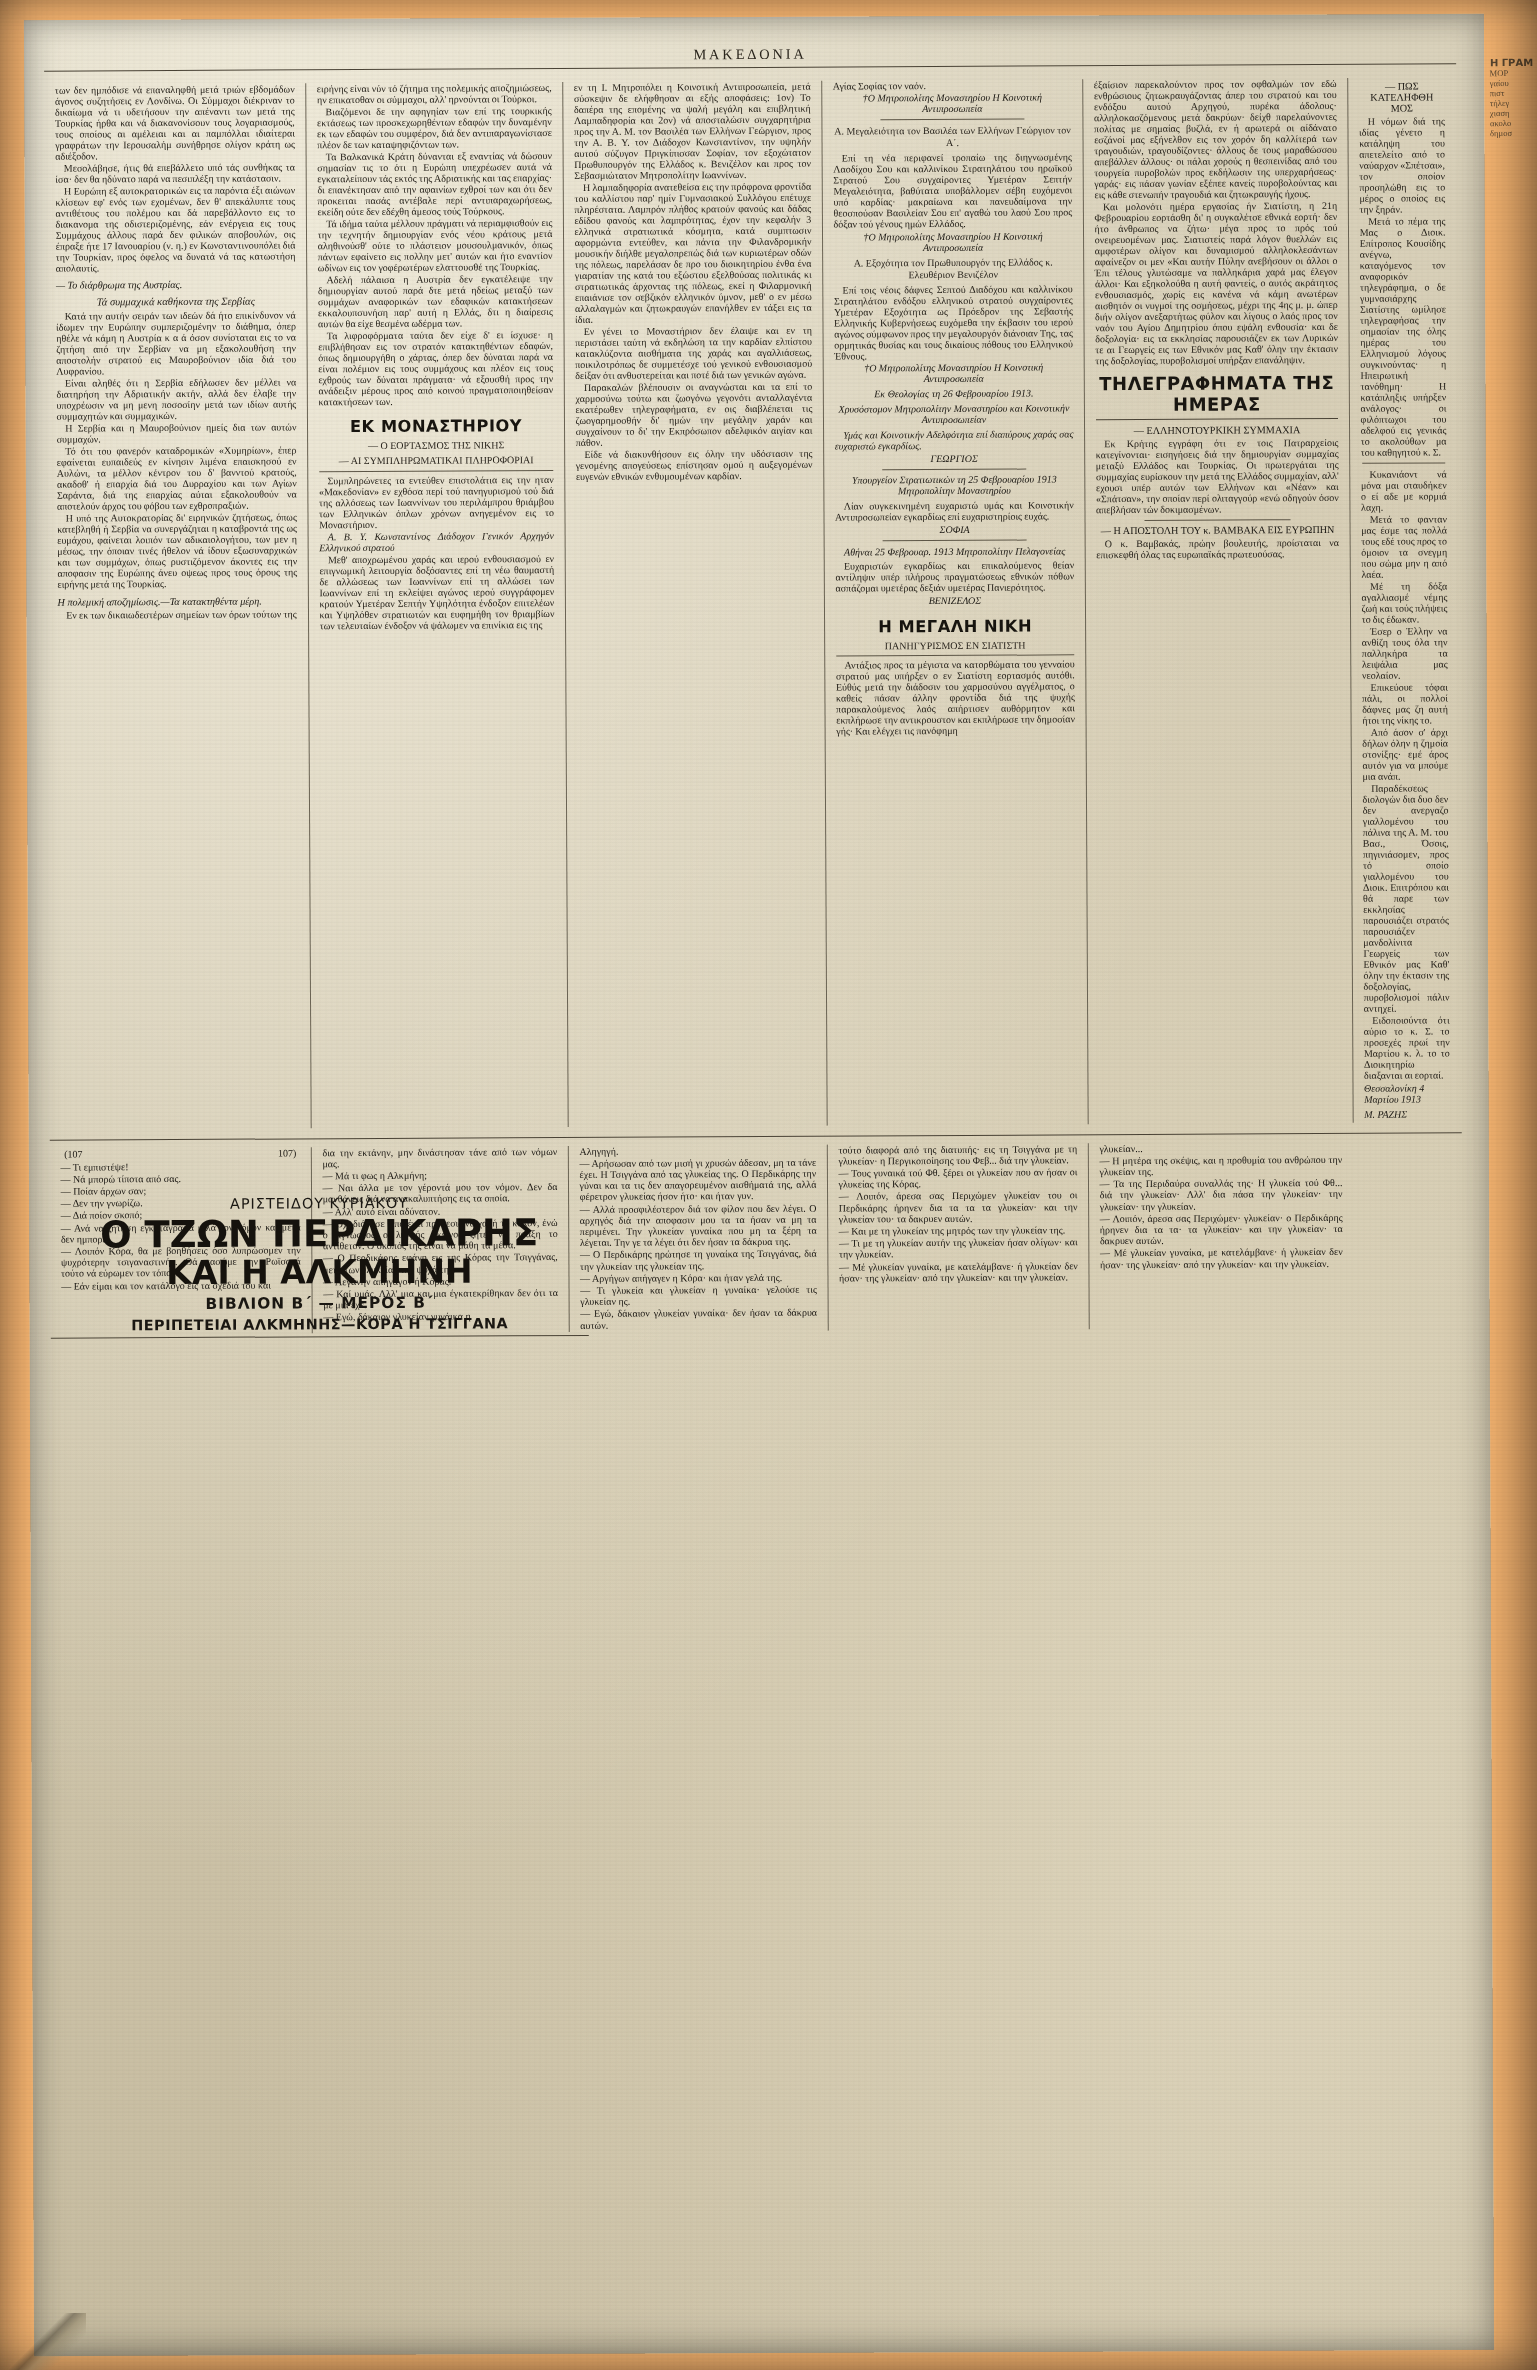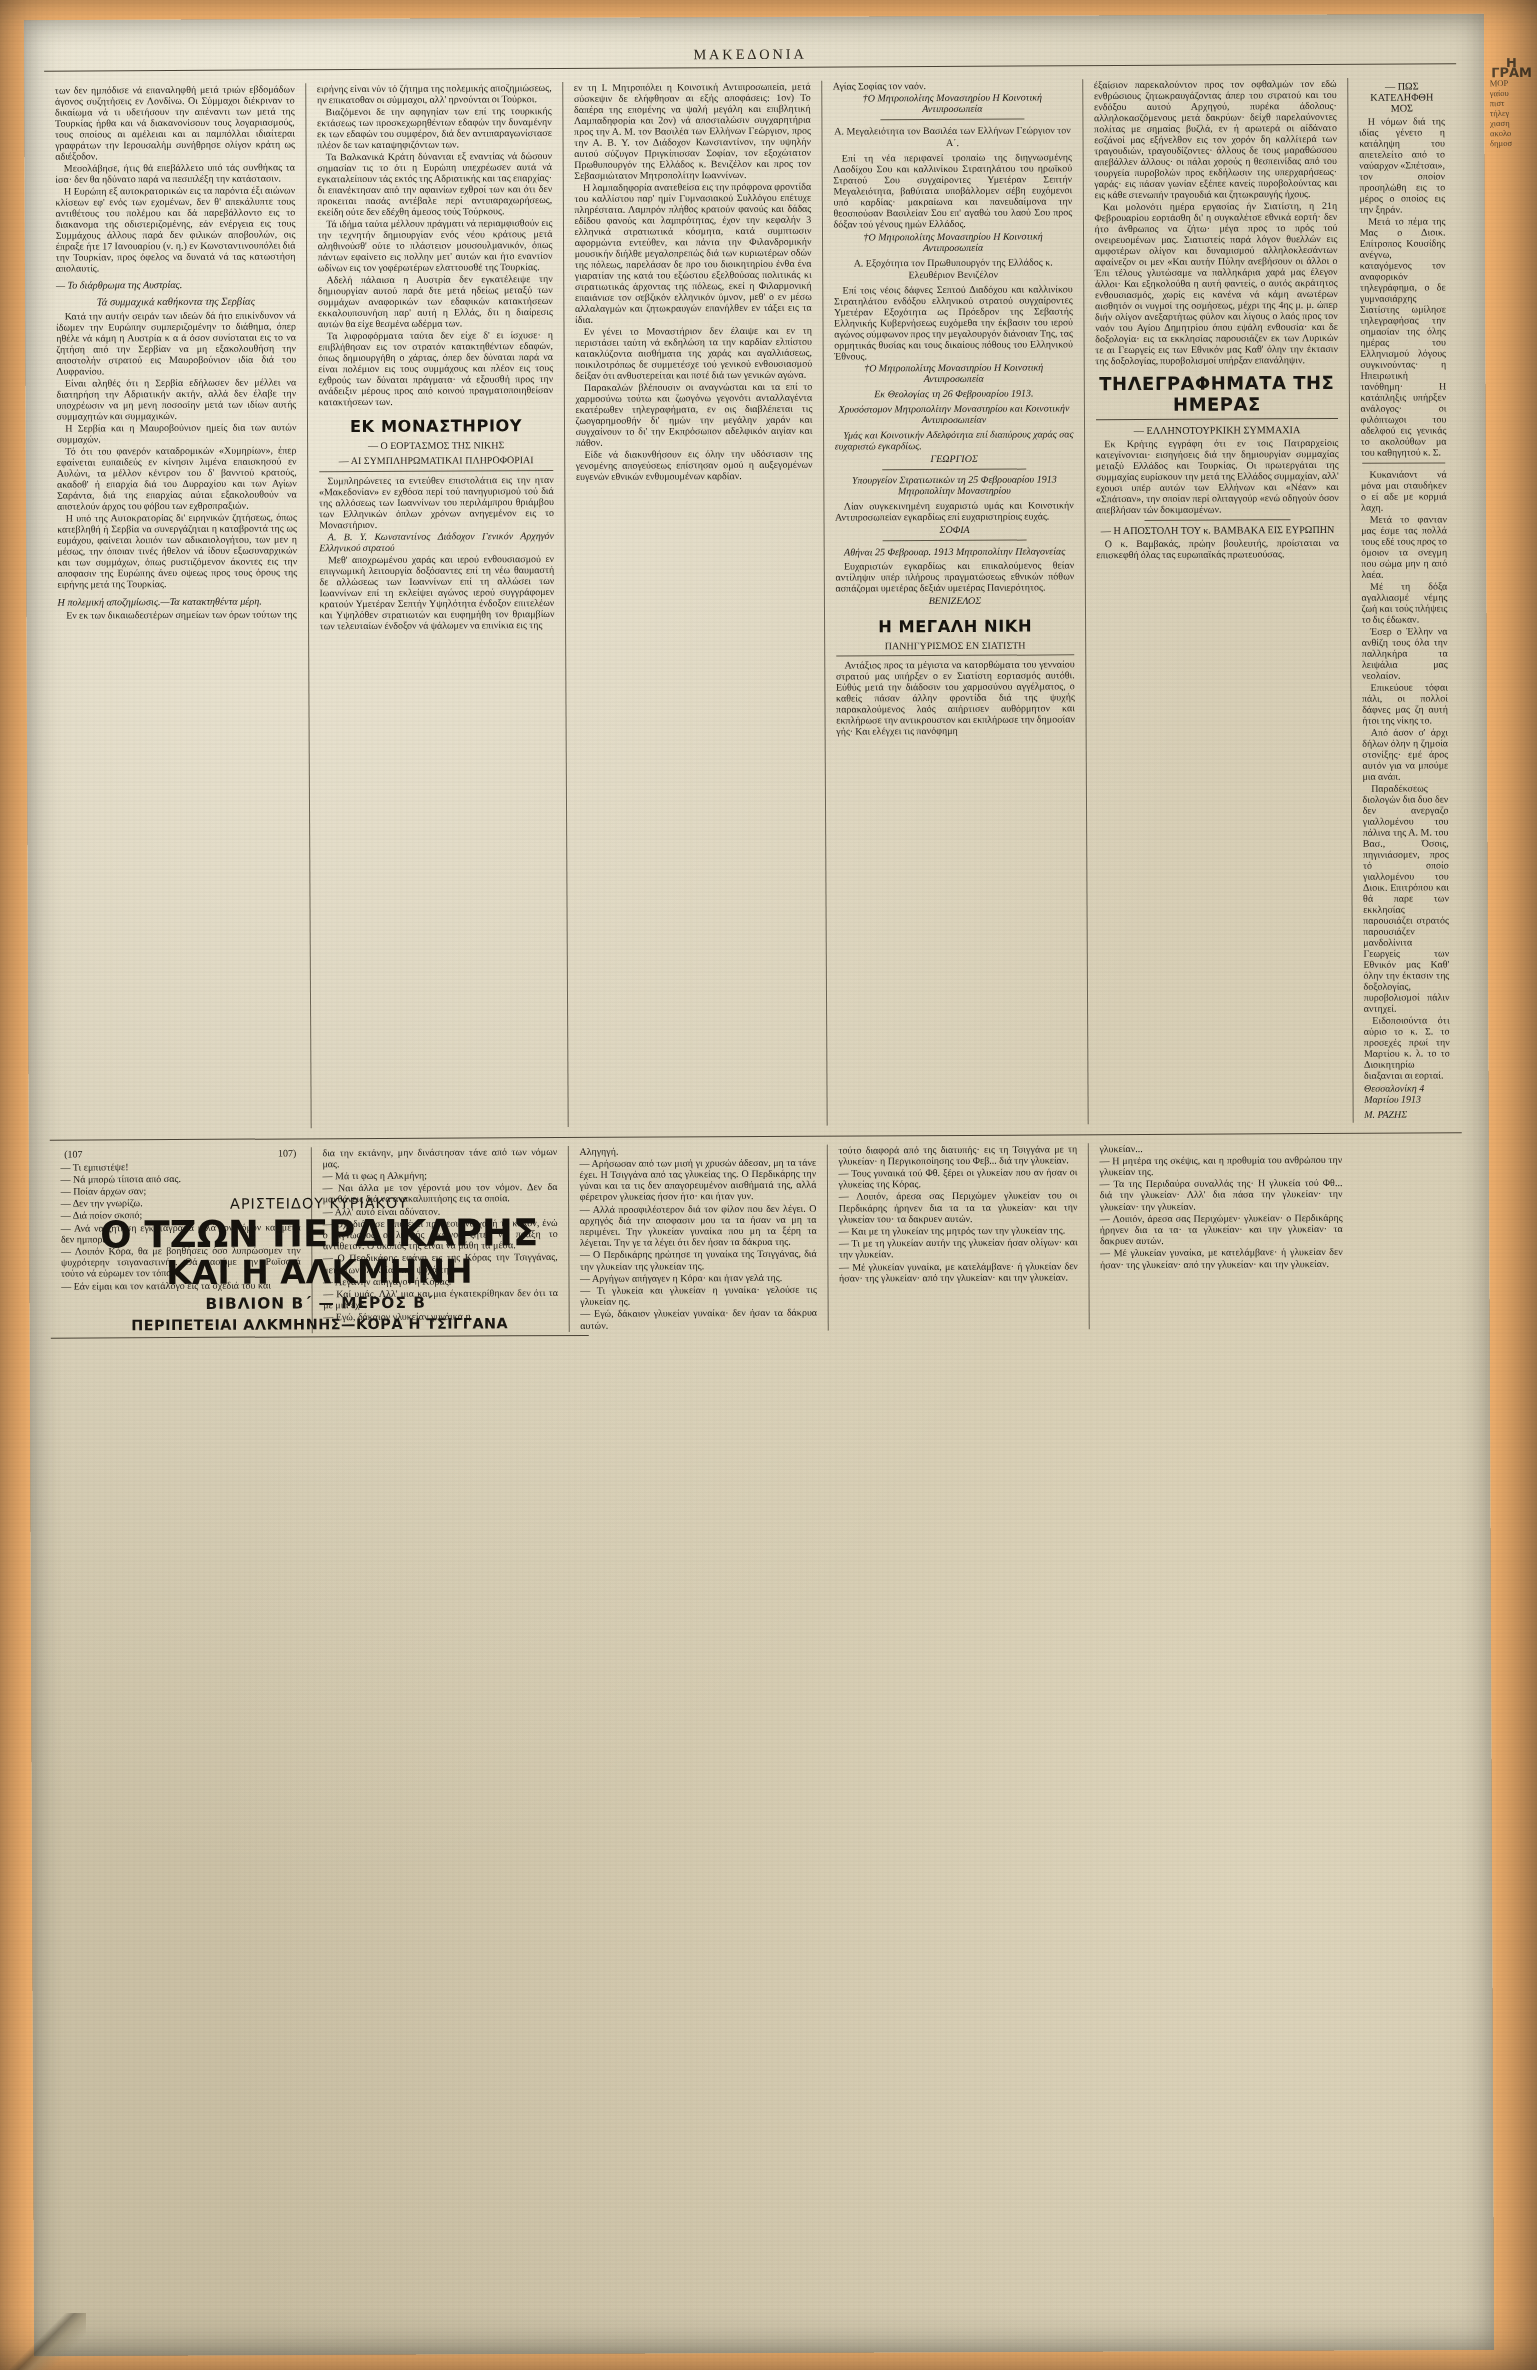--- a/index.html
+++ b/index.html
@@ -233,21 +233,21 @@
     overflow: hidden;
     opacity: 0.75;
     font-size: 8.6px;
     line-height: 10px;
     color: #2a251c;
     transform: rotate(-0.4deg);
   }
   .bleed .bl-head {
     font-family: "DejaVu Sans", sans-serif;
     font-weight: bold;
-    font-size: 13px;
+    font-size: 10px;
     text-align: center;
   }
   .corner-fold {
     position: absolute;
     left: 0; bottom: 0;
     width: 86px; height: 58px;
     background: linear-gradient(135deg, rgba(90,80,60,0.0) 45%, rgba(60,52,38,0.45) 52%, rgba(140,128,100,0.5) 60%, rgba(90,80,60,0.0) 75%);
   }
 </style>
 </head>

